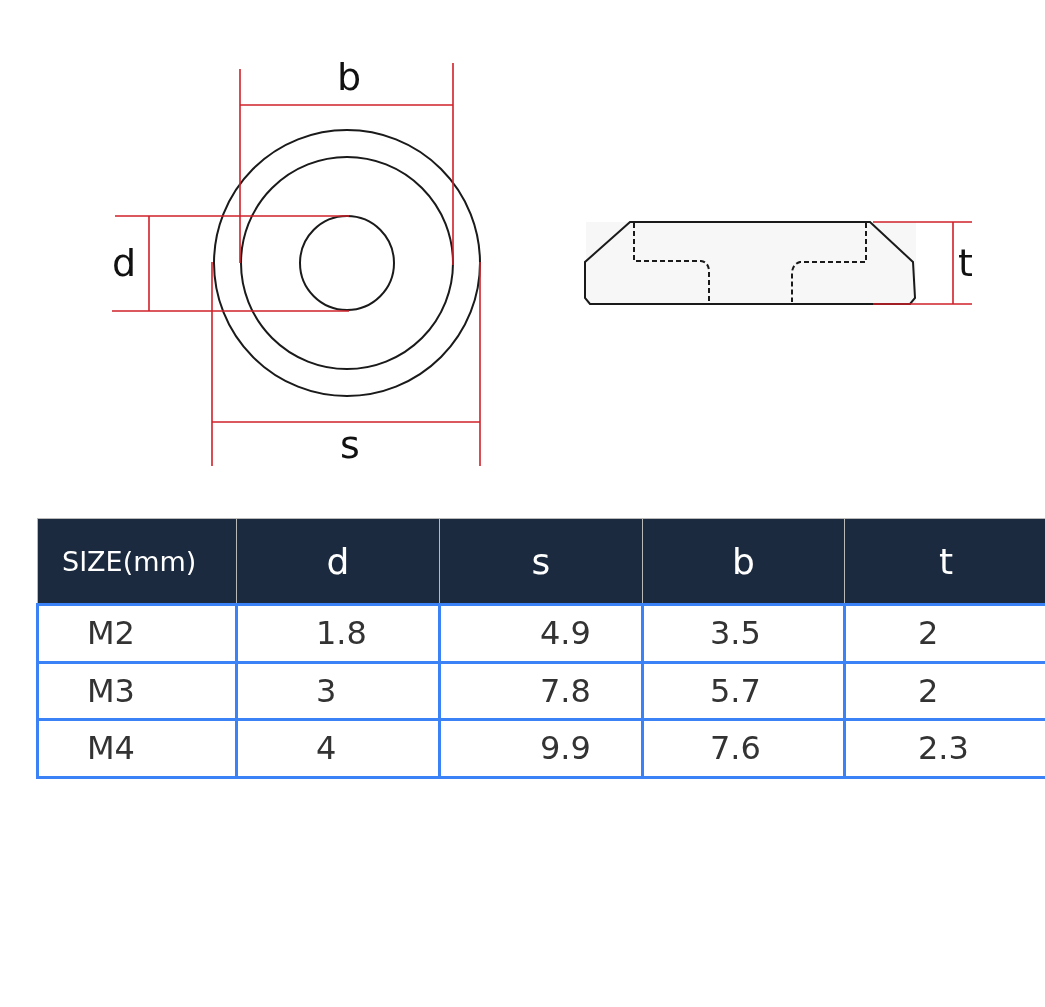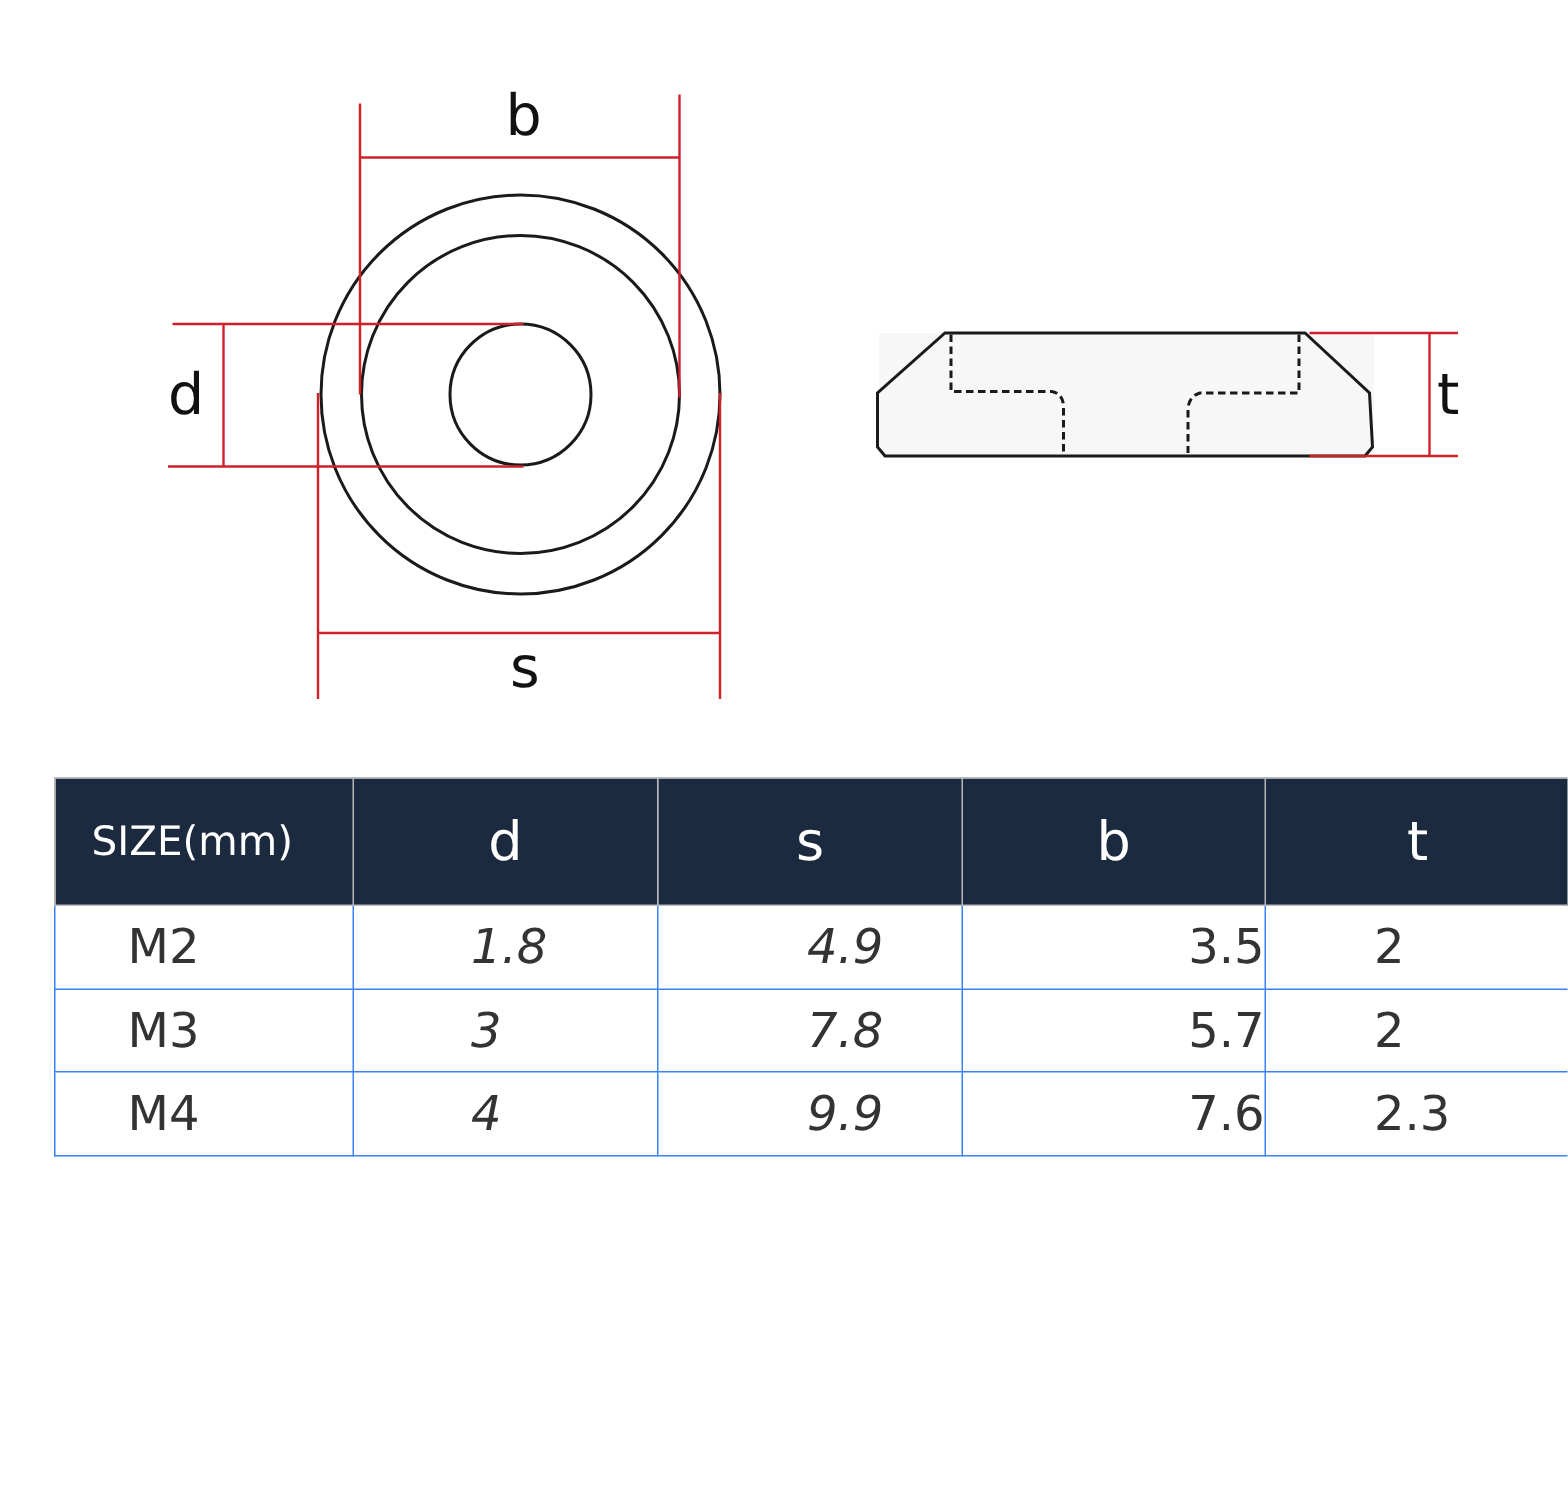--- a/index.html
+++ b/index.html
@@ -8,26 +8,26 @@
   .diagram { position: absolute; left: 0; top: 0; width: 1045px; height: 500px; }
   .diagram svg { position: absolute; left: 0; top: 0; }
   .dim-label { position: absolute; font-size: 38px; color: #111; line-height: 1;
                font-family: "DejaVu Sans", sans-serif; }
   table.spec { position: absolute; left: 36px; top: 518px; border-collapse: collapse;
                width: 1010px; table-layout: fixed; }
   table.spec th { background: #1b2a3f; color: #ffffff; font-weight: normal; height: 84px;
                   border: 1px solid #b9b9b9; padding: 0; font-size: 36px;
                   font-family: "DejaVu Sans", sans-serif; }
   table.spec th.first { font-size: 27px; text-align: left; padding-left: 24px; }
-  table.spec td { height: 54.5px; border: 1px solid #3b82f6; padding: 0; color: #333;
+  table.spec td { height: 54.5px; border: 3px solid #3b82f6; padding: 0; color: #333;
                   font-size: 32px; font-family: "DejaVu Sans", sans-serif; }
   table.spec td.c0 { padding-left: 48px; }
-  table.spec td.c1 { padding-left: 78px; font-style: italic; }
-  table.spec td.c2 { padding-left: 99px; font-style: italic; }
-  table.spec td.c3 { padding-left: 66px; text-align: right; }
+  table.spec td.c1 { padding-left: 78px; }
+  table.spec td.c2 { padding-left: 99px; }
+  table.spec td.c3 { padding-left: 66px; }
   table.spec td.c4 { padding-left: 72px; }
 </style>
 </head>
 <body>
 
 <div class="diagram">
   <svg width="1045" height="500" viewBox="0 0 1045 500">
 
     <g fill="none" stroke="#1a1a1a" stroke-width="2">
       <circle cx="347" cy="263" r="133"></circle>

